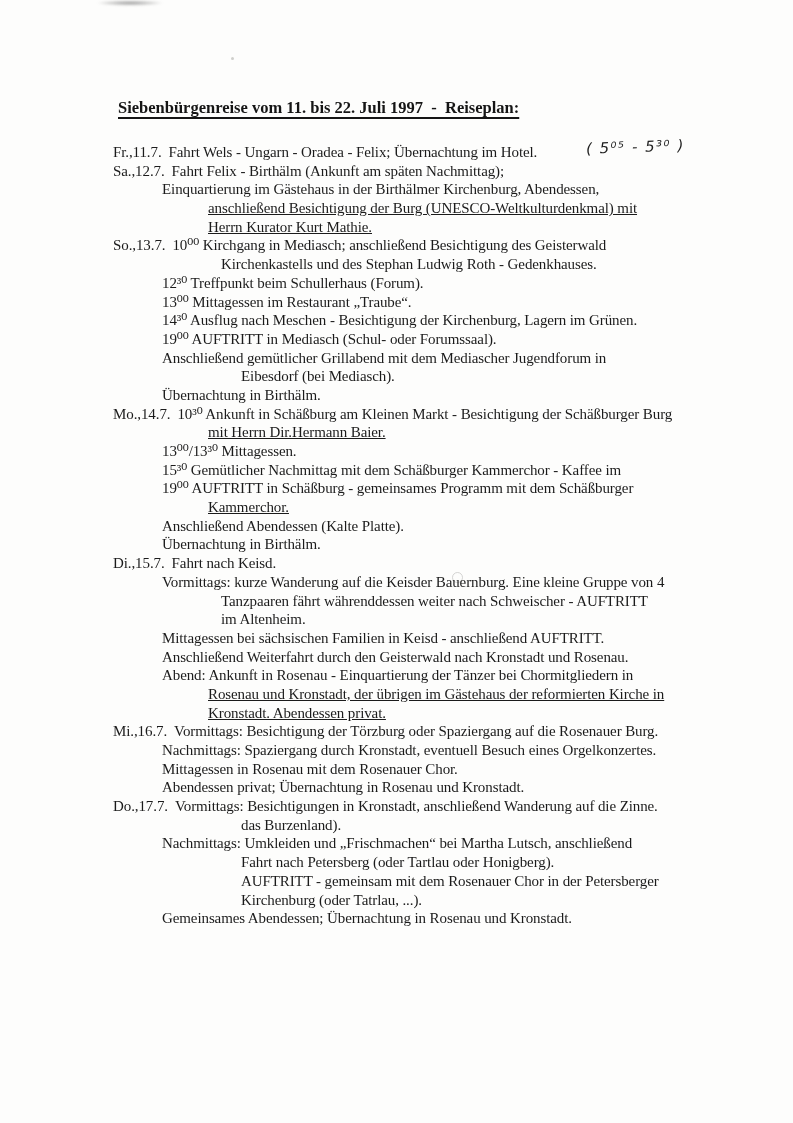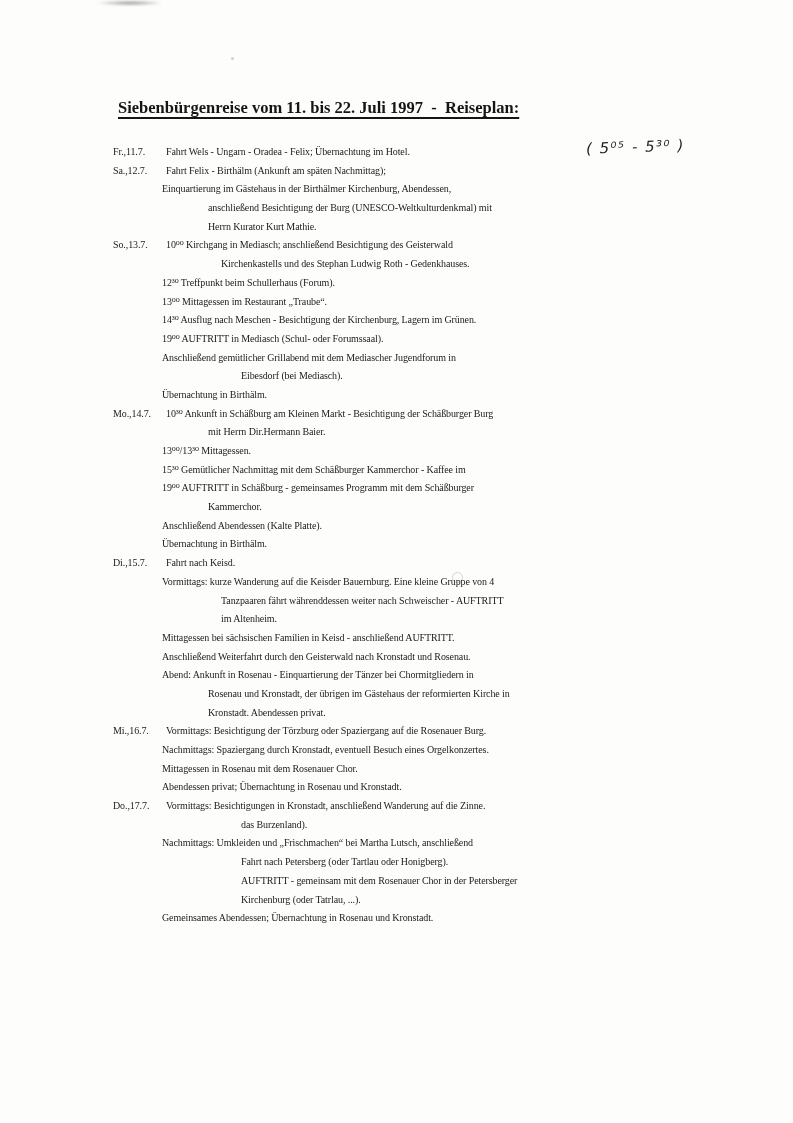--- a/index.html
+++ b/index.html
@@ -27,31 +27,31 @@
     color: #151515;
   }
   .body-block {
     position: absolute;
     left: 113px; top: 143px;
     width: 660px;
   }
   .line {
     height: 18.7px;
     line-height: 18.7px;
-    font-size: 10px;
+    font-size: 15px;
     white-space: nowrap;
     letter-spacing: -0.1px;
   }
   .day {
     display: inline-block;
     min-width: 46px;
     margin-right: 7px;
   }
   .ind1 { padding-left: 49px; }
-  .ind2 { padding-left: 95px; }
+  .ind2 { padding-left: 95px; text-decoration: underline; }
   .ind3 { padding-left: 108px; }
   .ind4 { padding-left: 128px; }
   .handwritten-note {
     position: absolute;
     left: 586px; top: 138px;
     font-family: "DejaVu Sans", sans-serif;
     font-style: italic;
     font-size: 15px;
     letter-spacing: 1.5px;
     color: #1f1f1f;

